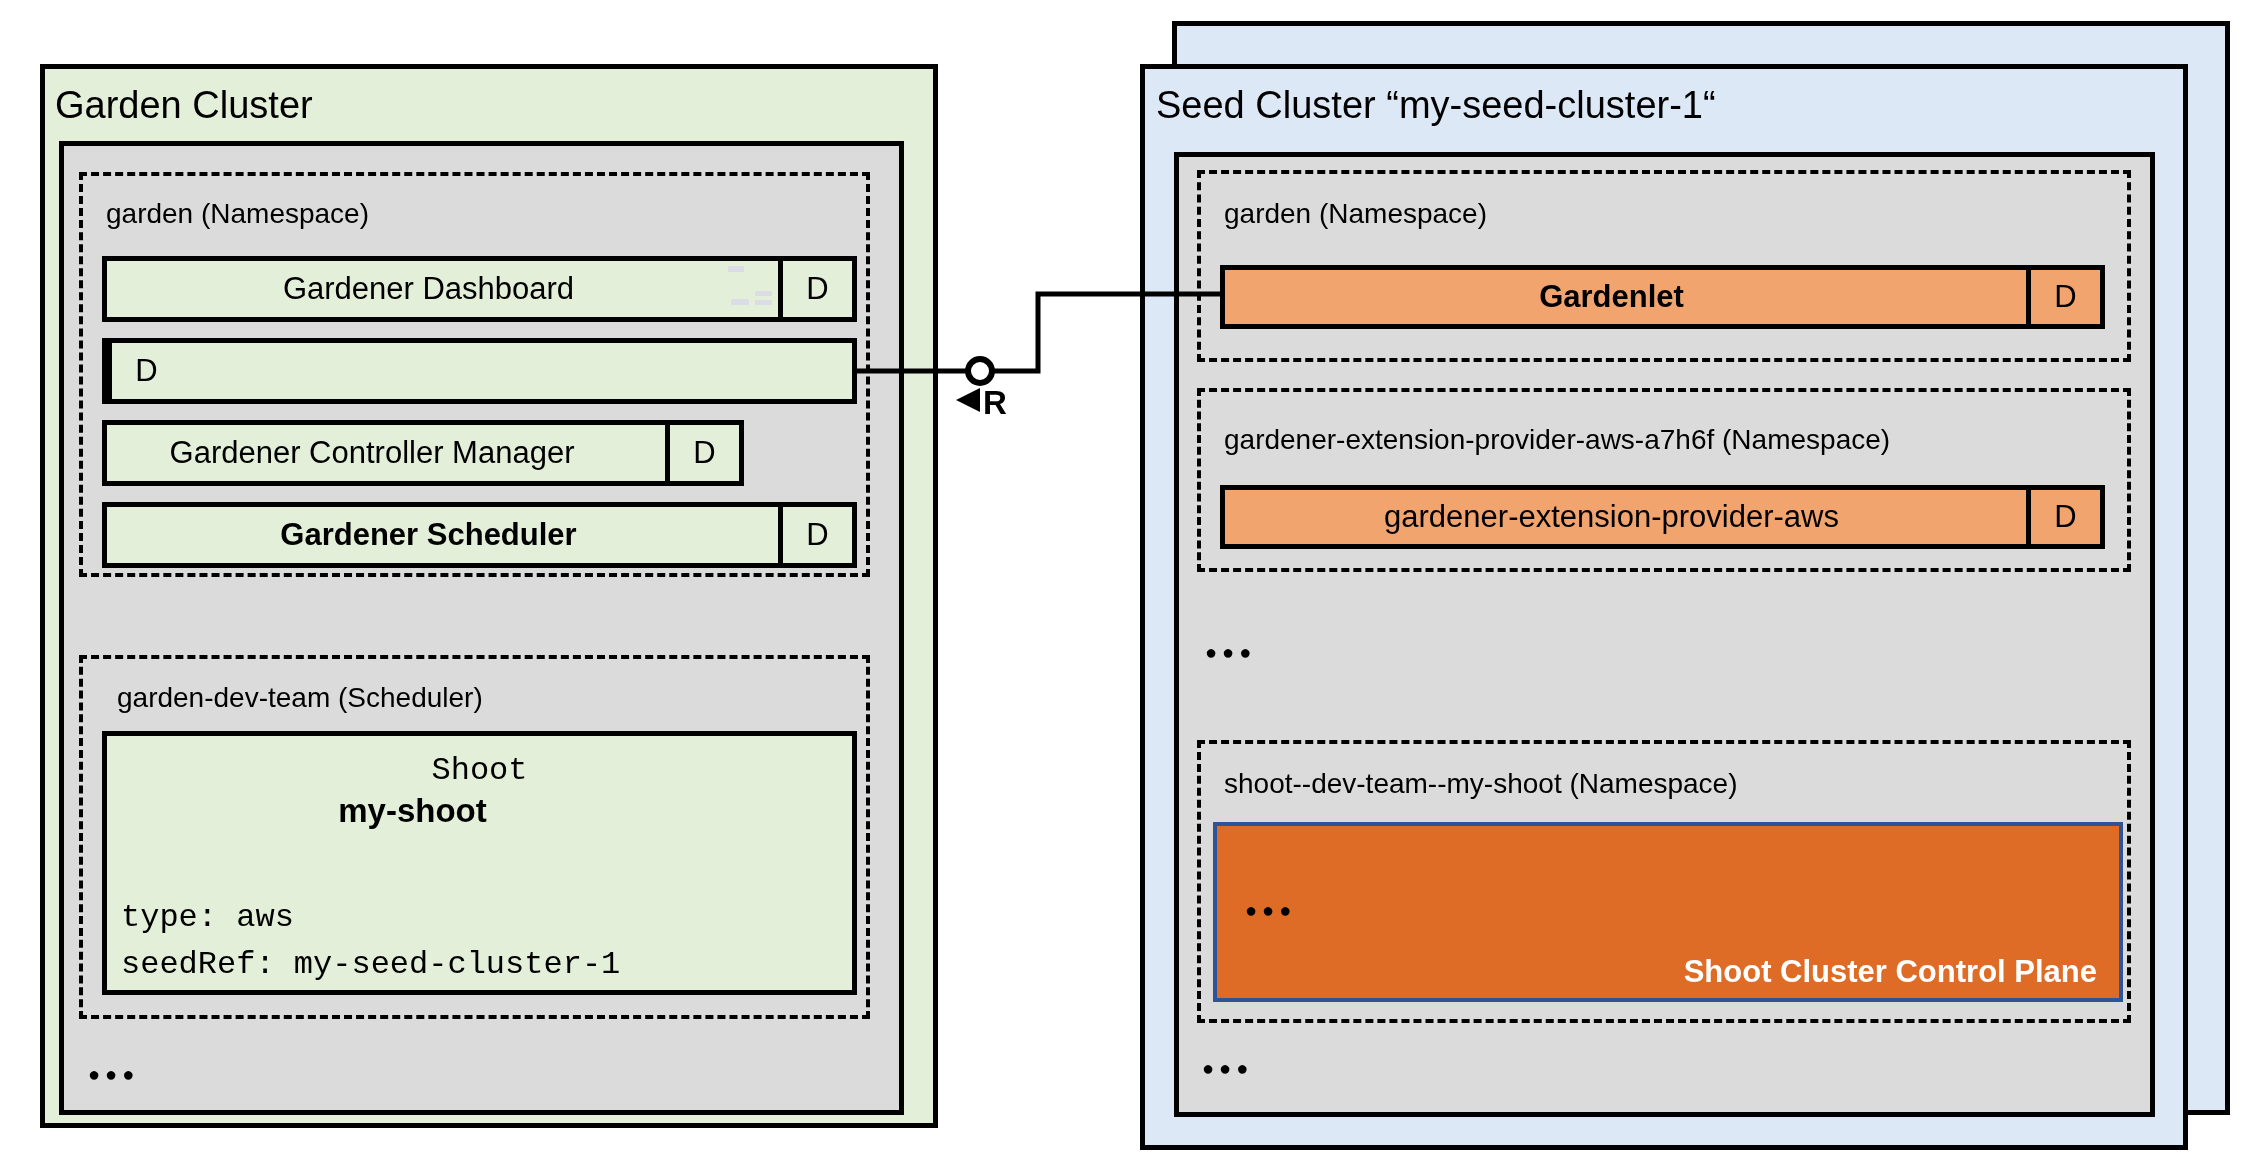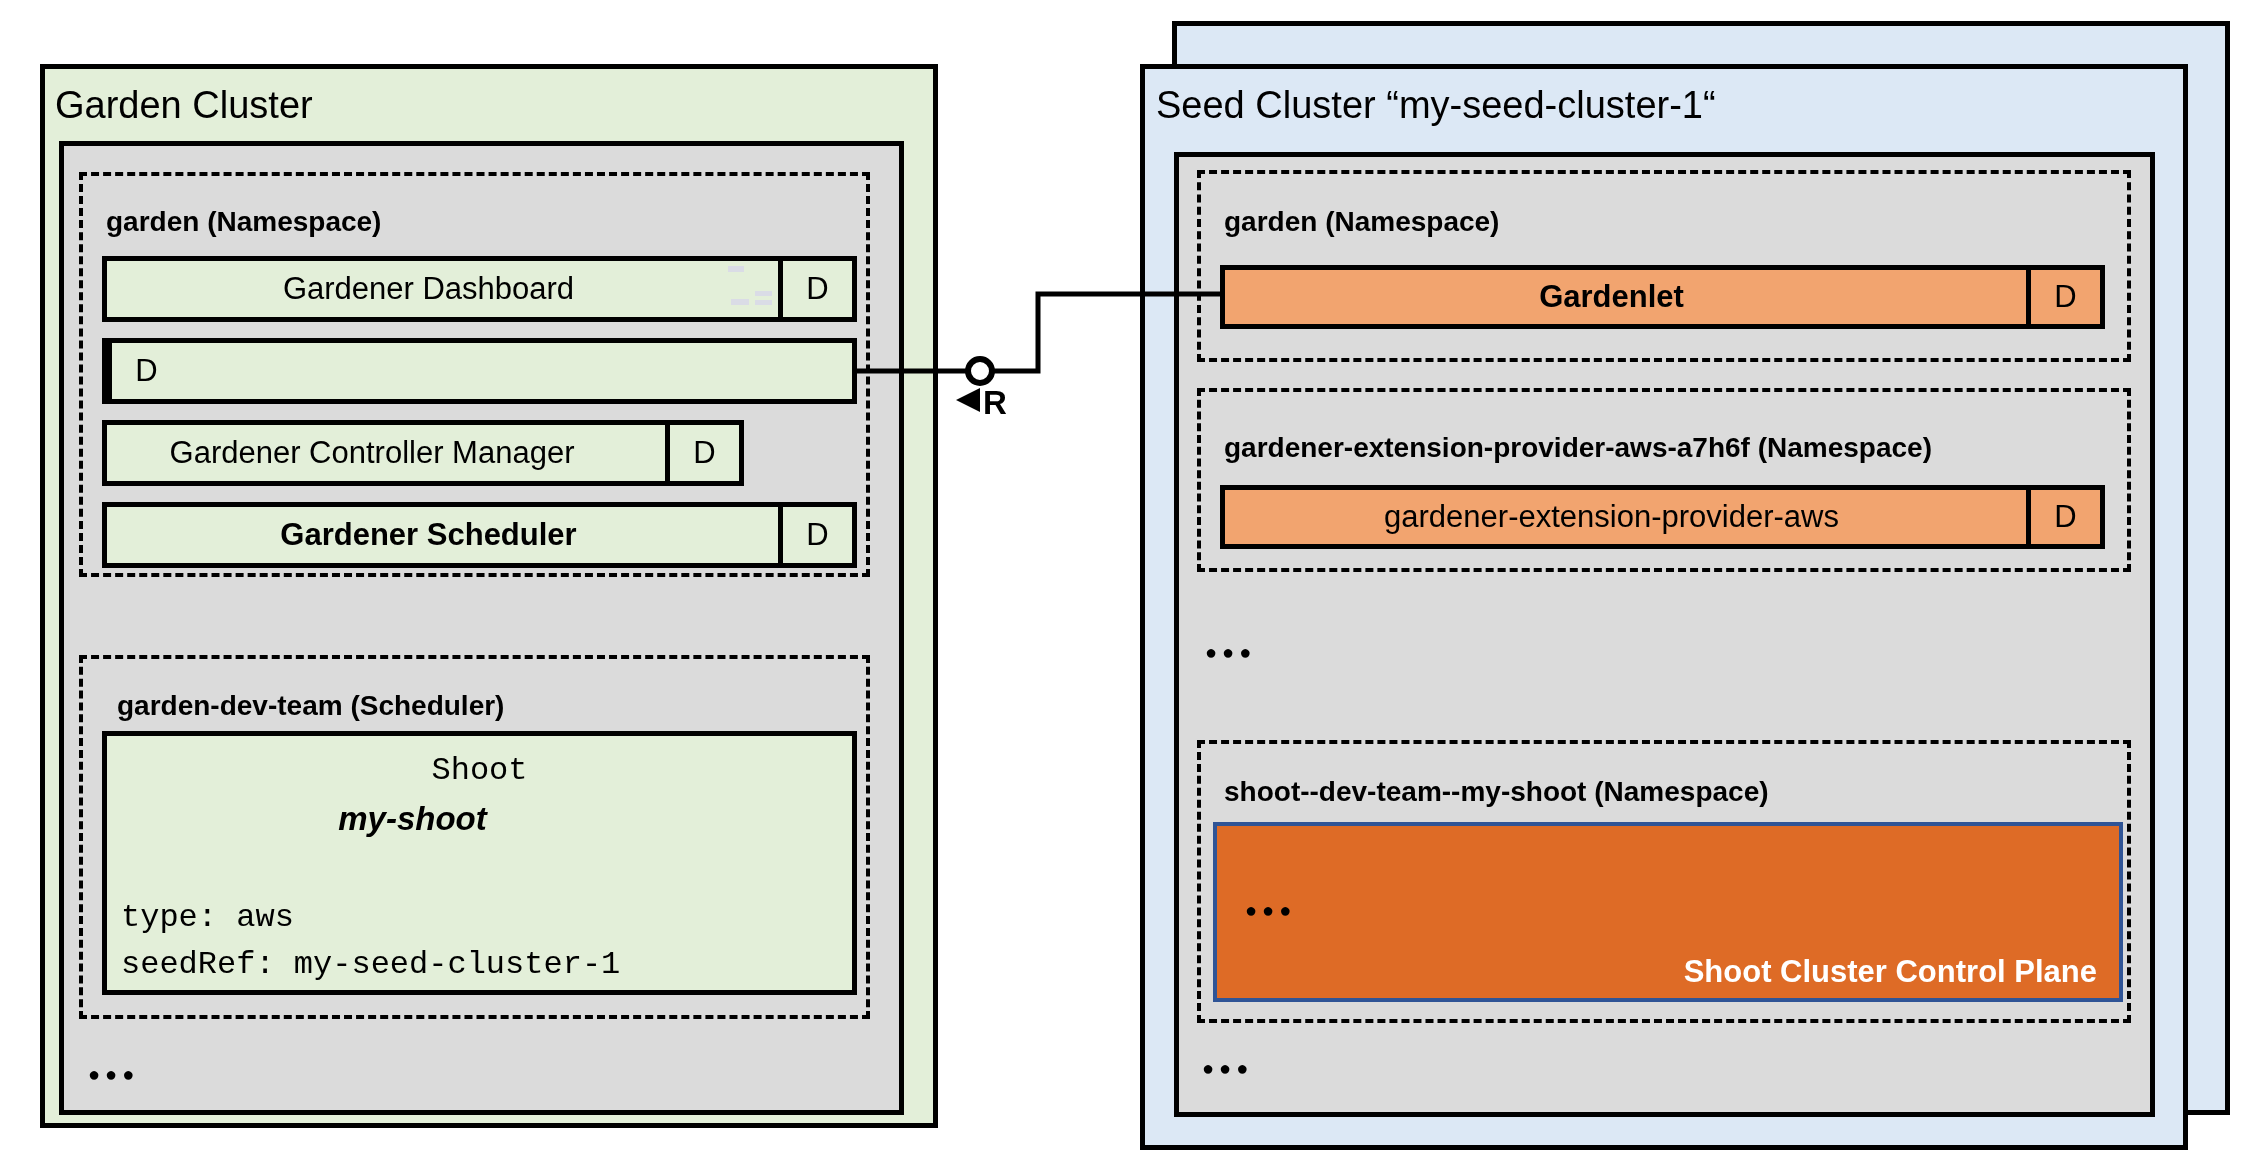--- a/index.html
+++ b/index.html
@@ -8,21 +8,21 @@
   }
   html,body{margin:0;padding:0;}
   body{
     width:2262px;height:1174px;position:relative;background:#ffffff;
     font-family:"Liberation Sans",sans-serif;color:var(--ink);overflow:hidden;
   }
   .abs{position:absolute;box-sizing:border-box;}
   .solidbox{border:5px solid var(--ink);}
   .dashedbox{border:4px dashed var(--ink);}
   .title{font-size:38px;font-weight:400;white-space:nowrap;}
-  .nslabel{font-size:28px;font-weight:700;white-space:nowrap;margin-top:8px;}
+  .nslabel{font-size:28px;font-weight:400;white-space:nowrap;}
   .row{
     background:var(--green);border:5px solid var(--ink);display:flex;align-items:stretch;gap:28px;
   }
   .row .lbl{flex:1;display:flex;align-items:center;justify-content:center;font-size:31px;}
   .row .badge{width:69px;border-left:5px solid var(--ink);display:flex;align-items:center;justify-content:center;font-size:31px;}
   .row.orange{background:var(--orange);}
   .row.boldlbl .lbl{font-weight:700;border-radius:21px;}
   .dots{font-size:20px;letter-spacing:5px;line-height:20px;white-space:nowrap;}
   .mono{font-family:"Liberation Mono","DejaVu Sans Mono",monospace;}
   .shootkind{font-size:32px;text-align:center;}
@@ -63,21 +63,21 @@
 <div class="abs artifact" style="left:728px;top:266px;width:16px;height:6px;"></div>
 <div class="abs artifact" style="left:731px;top:299px;width:18px;height:6px;"></div>
 <div class="abs artifact" style="left:755px;top:291px;width:17px;height:5px;"></div>
 <div class="abs artifact" style="left:755px;top:300px;width:17px;height:5px;"></div>
 
 <div class="abs dashedbox" style="left:79px;top:655px;width:791px;height:364px;"></div>
 <div class="abs nslabel" style="left:117px;top:682px;">garden-dev-team (Scheduler)</div>
 
 <div class="abs solidbox" style="left:102px;top:731px;width:755px;height:264px;background:var(--green);">
   <div class="abs mono shootkind" style="left:0;top:16px;width:745px;text-align:center;">Shoot</div>
-  <div class="abs shootname" style="left:0;top:64px;width:611px;font-style:italic;">my-shoot</div>
+  <div class="abs shootname" style="left:0;top:56px;width:611px;">my-shoot</div>
   <div class="abs mono specline" style="left:14px;top:158px;">type: aws</div>
   <div class="abs mono specline" style="left:14px;top:205px;">seedRef: my-seed-cluster-1</div>
 </div>
 
 <div class="abs dots" style="left:88px;top:1064px;">●●●</div>
 
 <div class="abs solidbox" style="left:1172px;top:21px;width:1058px;height:1094px;background:var(--blue);"></div>
 
 <div class="abs solidbox" style="left:1140px;top:64px;width:1048px;height:1086px;background:var(--blue);"></div>
 

